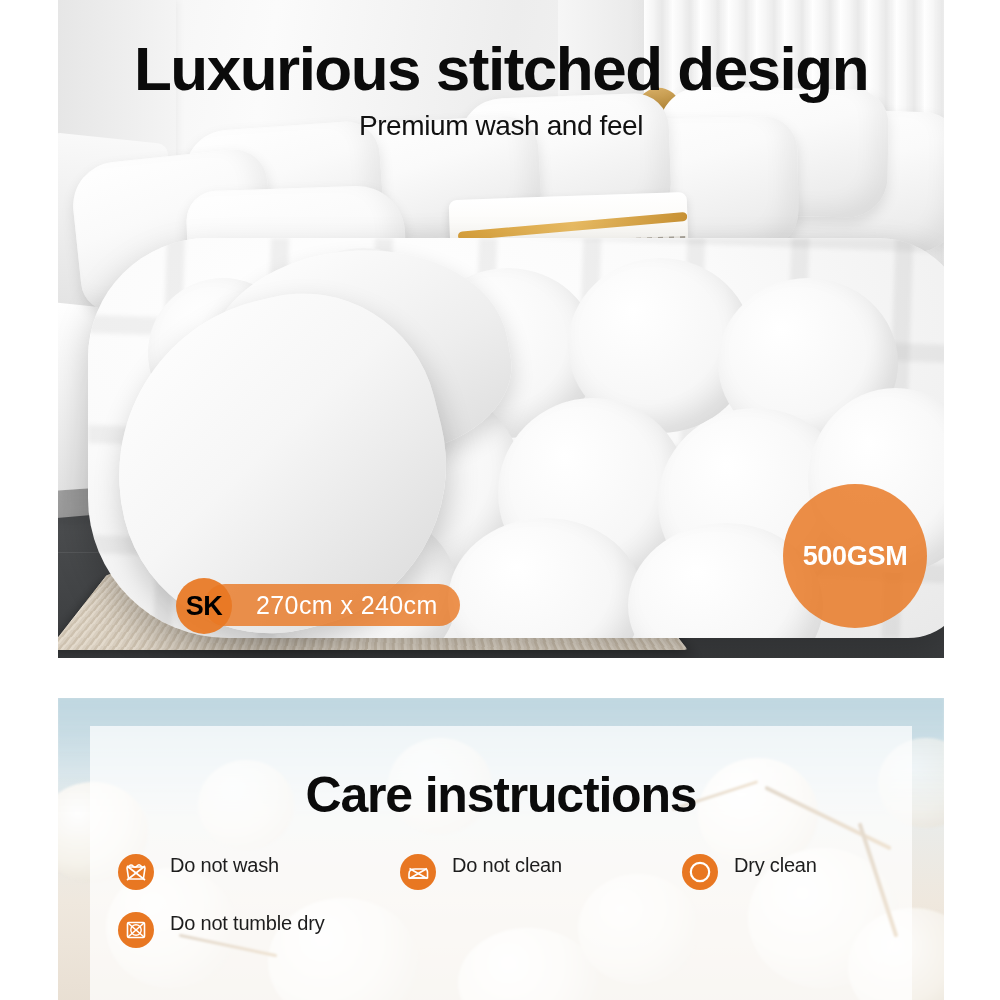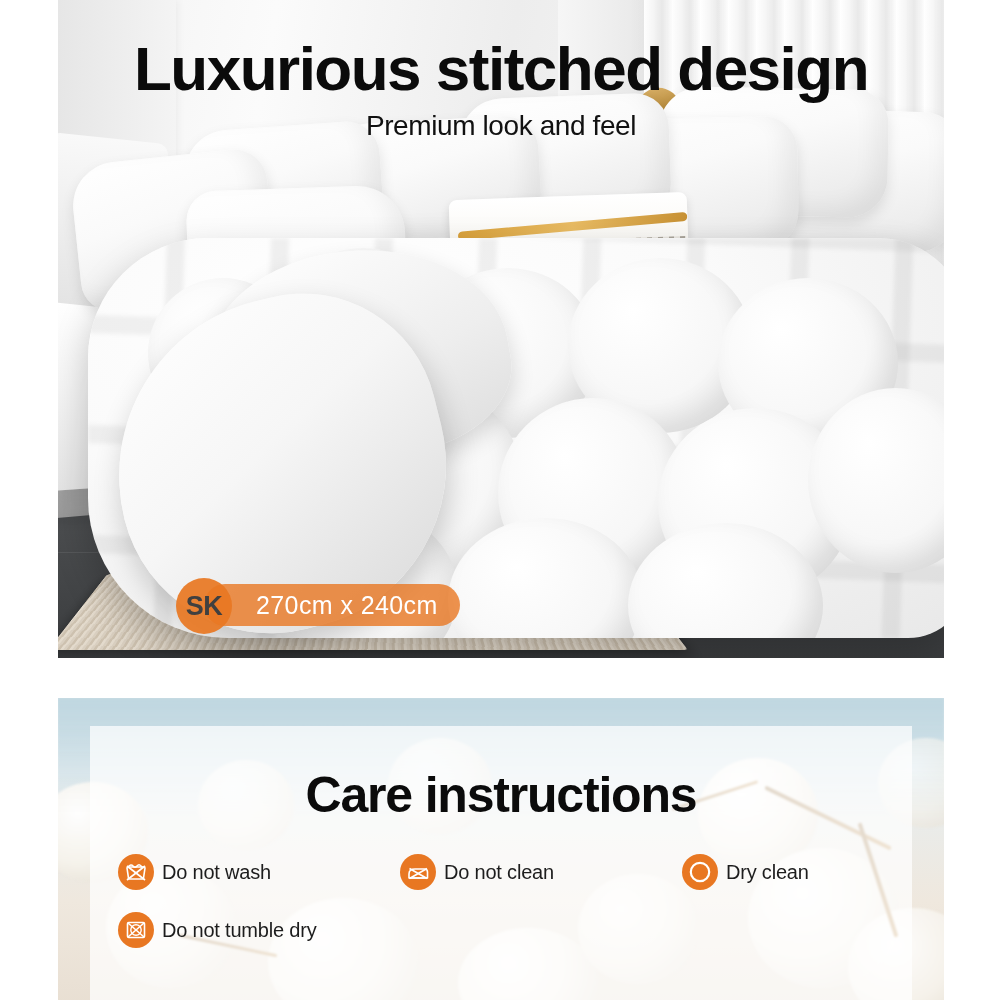--- a/index.html
+++ b/index.html
@@ -251,21 +251,21 @@
     font-weight: 400;
     letter-spacing: .4px;
     white-space: nowrap;
   }
   .size-circle {
     position: relative;
     width: 56px; height: 56px;
     border-radius: 50%;
     background: rgba(232,119,34,.92);
     display: flex; align-items: center; justify-content: center;
-    color: #404040;
+    color: #000000;
     font-size: 27px;
     font-weight: 700;
     letter-spacing: -.5px;
     z-index: 2;
   }
 
   
   .gsm-badge {
     position: absolute; left: 725px; top: 484px;
     width: 144px; height: 144px;
@@ -326,22 +326,21 @@
   .care-grid {
     position: absolute;
     left: 28px; top: 128px;
     width: 766px;
     display: grid;
     grid-template-columns: 282px 282px 202px;
     grid-row-gap: 22px;
   }
   .care-item {
     display: flex;
-    align-items: center;
-    gap: 8px;
+    gap: 16px;
   }
   .care-icon {
     width: 36px; height: 36px;
     border-radius: 50%;
     background: #e87722;
     display: flex; align-items: center; justify-content: center;
     flex: 0 0 36px;
   }
   .care-icon svg { display: block; }
   .care-label {
@@ -409,27 +408,28 @@
       <div class="puff" style="left:570px; top:170px; width:195px; height:190px;"></div>
       <div class="puff" style="left:720px; top:150px; width:175px; height:185px;"></div>
       <div class="puff" style="left:180px; top:270px; width:190px; height:170px;"></div>
       <div class="puff" style="left:360px; top:280px; width:195px; height:165px;"></div>
       <div class="puff" style="left:540px; top:285px; width:195px; height:165px;"></div>
     </div>
     <div class="duvet-fold"></div>
     <div class="duvet-roll"></div>
 
     <div class="hero-title">Luxurious stitched design</div>
-    <div class="hero-sub">Premium look and feel</div>
+    <div class="hero-sub">Premium wash and feel</div>
 
     <div class="size-badge">
       <div class="size-pill">270cm x 240cm</div>
       <div class="size-circle">SK</div>
     </div>
 
+    <div class="gsm-badge">500GSM</div>
   </div>
 
   <div class="care">
 
     <div class="cotton-field">
       <div class="sky-blur"></div>
       <div class="boll" style="left:-20px; top:84px;  width:110px; height:100px;"></div>
       <div class="boll" style="left:48px;  top:170px; width:130px; height:120px; opacity:.8"></div>
       <div class="boll" style="left:140px; top:62px;  width:96px;  height:90px;  opacity:.7"></div>
       <div class="boll" style="left:210px; top:200px; width:150px; height:128px;"></div>

